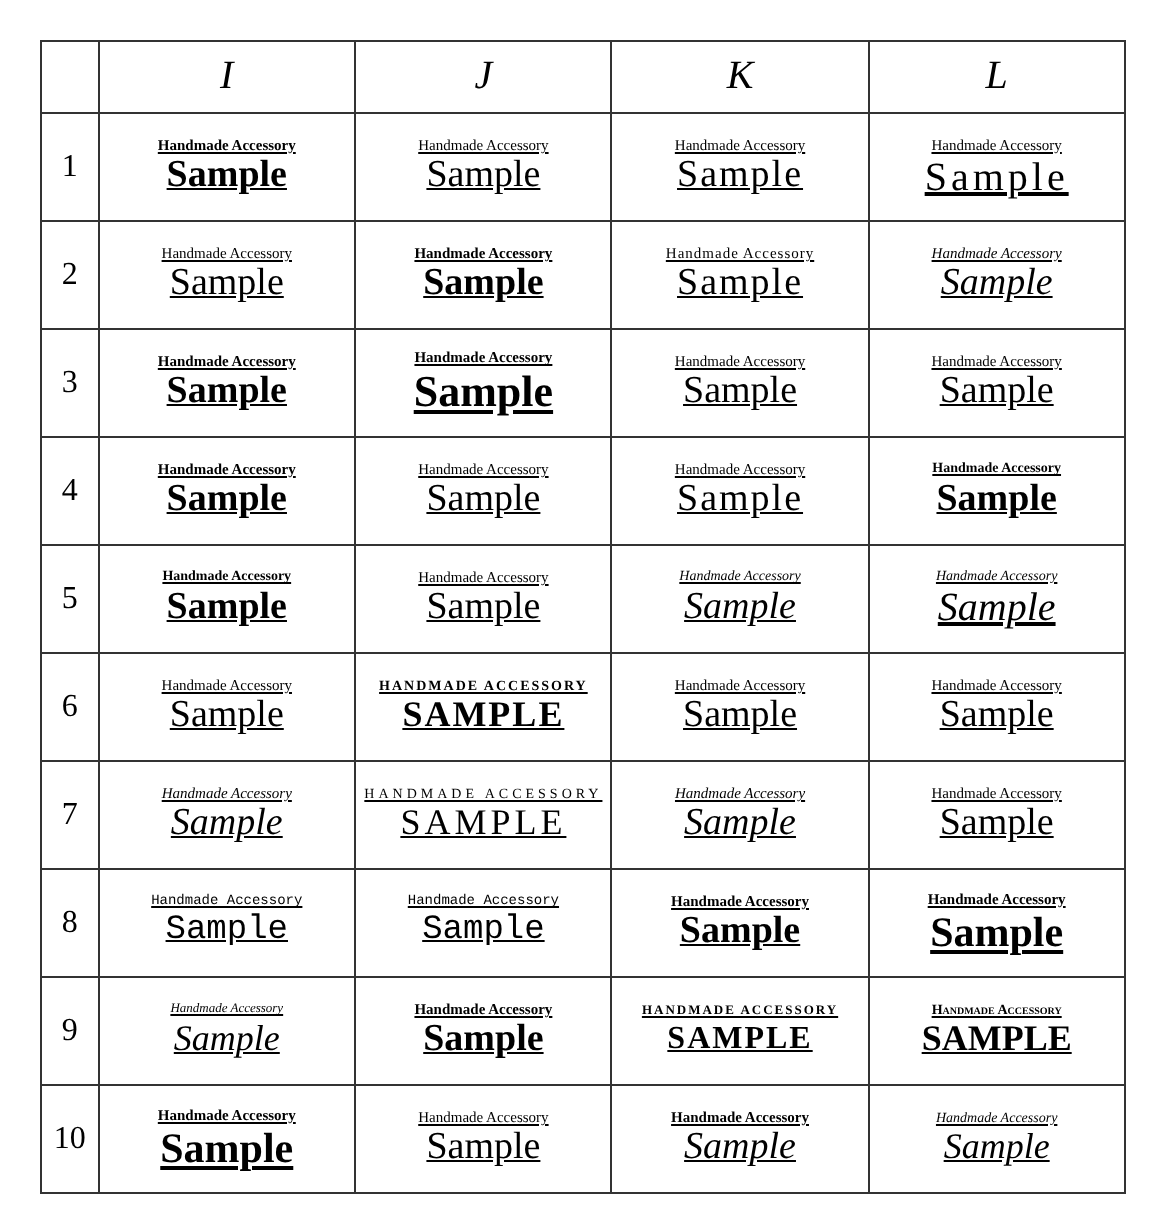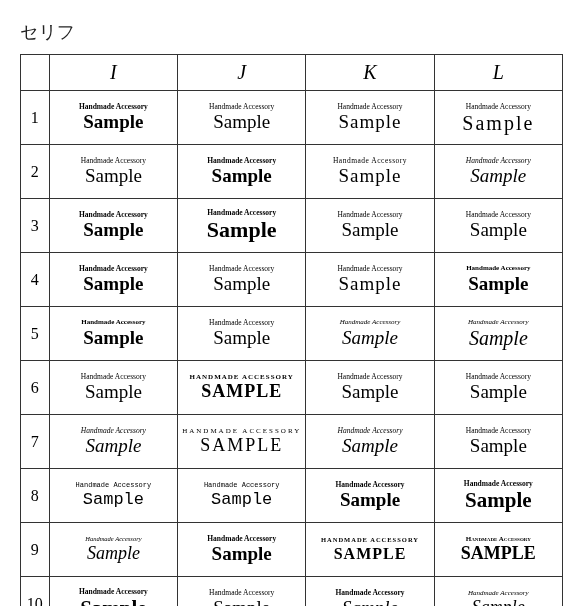--- a/index.html
+++ b/index.html
@@ -50,20 +50,21 @@
     .cell {
       width: 125px;
       height: 54px;
       padding: 3px 4px;
     }
     .cell-inner {
       display: flex;
       flex-direction: column;
       align-items: center;
       justify-content: center;
+      text-decoration: underline;
     }
     .top-text {
       font-size: 8px;
       line-height: 1.2;
       margin-bottom: 1px;
     }
     .main-text {
       font-size: 18px;
       line-height: 1.1;
     }
@@ -178,21 +179,20 @@
     .s-j10-main { font-family: serif; font-weight: normal; font-size: 19px; }
     .s-k10-top { font-family: serif; font-weight: bold; font-size: 7.5px; }
     .s-k10-main { font-family: serif; font-style: italic; font-size: 19px; }
     .s-l10-top { font-family: serif; font-style: italic; font-size: 7px; }
     .s-l10-main { font-family: serif; font-style: italic; font-size: 18px; }
   </style>
 </head>
 <body>
 
 <div class="page">
-  <div class="section-title">セリフ</div>
   <table>
     <thead>
       <tr>
         <th class="col-header row-num"></th>
         <th class="col-header"><em>I</em></th>
         <th class="col-header"><em>J</em></th>
         <th class="col-header"><em>K</em></th>
         <th class="col-header"><em>L</em></th>
       </tr>
     </thead>

